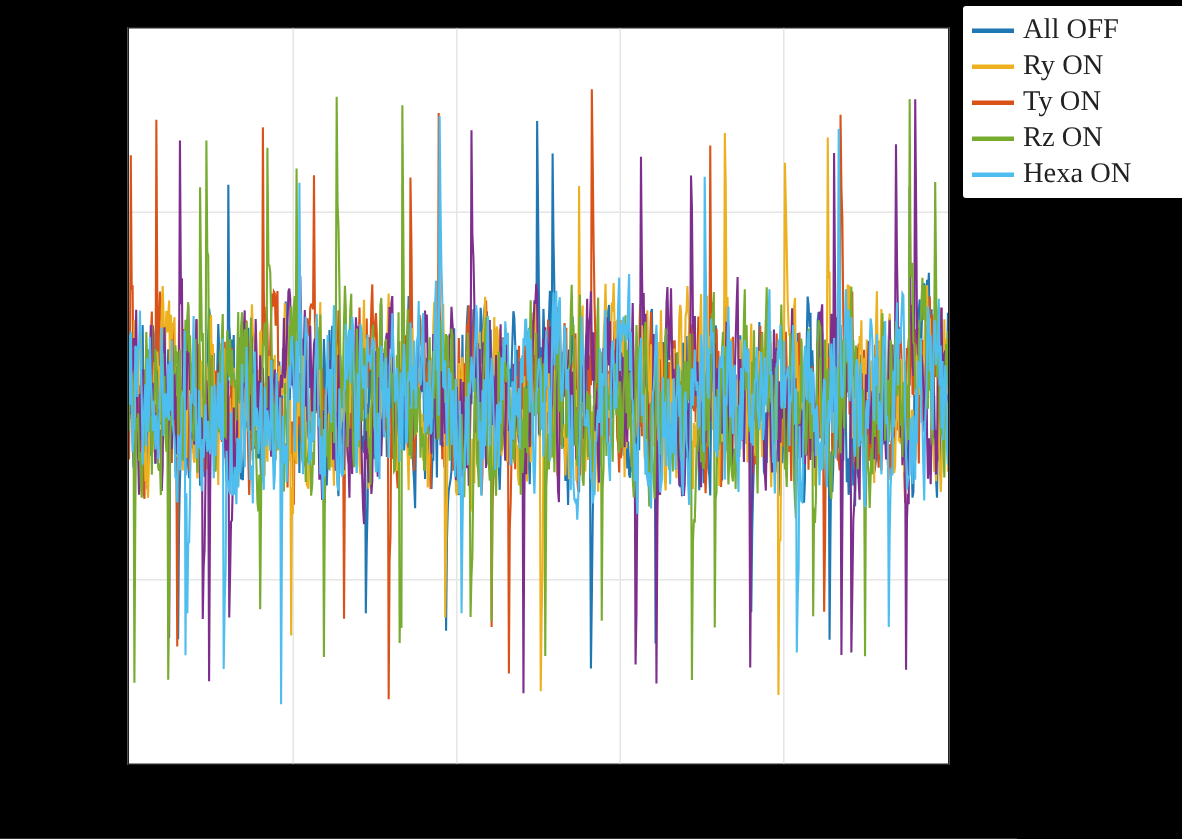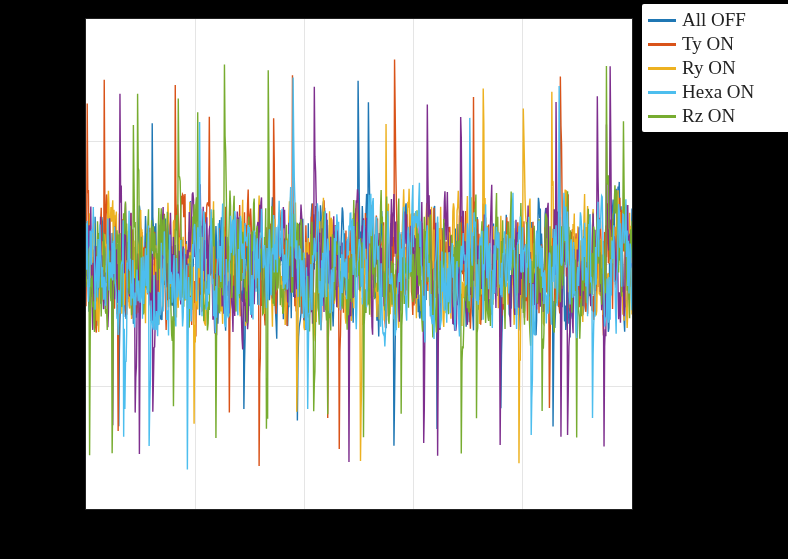--- a/index.html
+++ b/index.html
@@ -97,29 +97,29 @@
         <path d="M0.0 203.8 L0.6 250.3 L1.2 201.7 L1.8 246.6 L2.4 282.2 L3.0 267.5 L3.6 266.7 L4.2 211.3 L4.8 212.7 L5.5 245.2 L6.1 211.0 L6.7 211.7 L7.3 187.6 L7.9 224.6 L8.5 245.6 L9.1 290.3 L9.7 265.1 L10.3 248.1 L10.9 236.8 L11.5 277.9 L12.1 219.5 L12.7 268.3 L13.3 255.6 L13.9 205.2 L14.5 231.3 L15.2 247.5 L15.8 267.9 L16.4 247.7 L17.0 263.7 L17.6 280.2 L18.2 257.4 L18.8 269.1 L19.4 286.3 L20.0 262.6 L20.6 245.8 L21.2 235.5 L21.8 199.2 L22.4 235.2 L23.0 271.1 L23.6 244.9 L24.2 242.8 L24.9 259.0 L25.5 255.4 L26.1 223.5 L26.7 260.9 L27.3 221.4 L27.9 254.4 L28.5 207.5 L29.1 261.8 L29.7 268.6 L30.3 272.8 L30.9 299.3 L31.5 297.3 L32.1 315.4 L32.7 270.4 L33.3 272.7 L33.9 293.9 L34.6 272.5 L35.2 245.6 L35.8 242.8 L36.4 243.1 L37.0 200.9 L37.6 417.0 L38.2 309.2 L38.8 389.2 L39.4 342.4 L40.0 341.9 L40.6 313.4 L41.2 243.1 L41.8 249.7 L42.4 223.9 L43.0 191.4 L43.6 251.2 L44.3 239.3 L44.9 286.0 L45.5 264.0 L46.1 279.1 L46.7 240.6 L47.3 257.9 L47.9 297.8 L48.5 307.9 L49.1 273.1 L49.7 285.6 L50.3 265.1 L50.9 250.0 L51.5 270.2 L52.1 281.7 L52.7 261.1 L53.3 278.0 L54.0 283.2 L54.6 276.3 L55.2 238.0 L55.8 272.2 L56.4 299.3 L57.0 237.0 L57.6 284.5 L58.2 268.6 L58.8 244.8 L59.4 228.9 L60.0 266.4 L60.6 235.9 L61.2 273.8 L61.8 228.2 L62.4 206.2 L63.0 426.2 L63.7 380.4 L64.3 359.5 L64.9 281.0 L65.5 300.4 L66.1 302.1 L66.7 307.8 L67.3 310.1 L67.9 255.5 L68.5 292.5 L69.1 309.9 L69.7 309.7 L70.3 291.6 L70.9 303.6 L71.5 316.6 L72.1 272.3 L72.7 305.4 L73.4 272.8 L74.0 295.7 L74.6 276.6 L75.2 223.3 L75.8 255.4 L76.4 267.2 L77.0 291.9 L77.6 252.4 L78.2 212.0 L78.8 247.3 L79.4 262.0 L80.0 273.6 L80.6 300.5 L81.2 290.8 L81.8 294.4 L82.4 316.0 L83.1 242.5 L83.7 215.0 L84.3 264.6 L84.9 252.4 L85.5 256.1 L86.1 283.1 L86.7 277.6 L87.3 249.9 L87.9 235.6 L88.5 283.1 L89.1 298.1 L89.7 307.0 L90.3 238.5 L90.9 254.1 L91.5 278.0 L92.1 254.0 L92.8 262.2 L93.4 274.8 L94.0 281.0 L94.6 220.7 L95.2 236.8 L95.8 283.5 L96.4 306.9 L97.0 297.4 L97.6 273.4 L98.2 229.1 L98.8 258.6 L99.4 279.7 L100.0 271.9 L100.6 245.4 L101.2 449.6 L101.8 333.9 L102.5 257.6 L103.1 283.7 L103.7 289.4 L104.3 277.4 L104.9 301.9 L105.5 282.9 L106.1 231.5 L106.7 224.6 L107.3 239.4 L107.9 208.4 L108.5 204.6 L109.1 220.6 L109.7 236.9 L110.3 281.7 L110.9 247.6 L111.5 208.0 L112.2 247.8 L112.8 248.1 L113.4 102.7 L114.0 201.0 L114.6 189.5 L115.2 258.2 L115.8 296.6 L116.4 246.1 L117.0 219.1 L117.6 191.9 L118.2 202.3 L118.8 204.2 L119.4 253.1 L120.0 290.5 L120.6 269.2 L121.2 287.2 L121.9 254.9 L122.5 274.7 L123.1 272.7 L123.7 235.0 L124.3 215.6 L124.9 189.8 L125.5 215.9 L126.1 264.7 L126.7 259.2 L127.3 296.7 L127.9 271.0 L128.5 297.1 L129.1 313.4 L129.7 266.6 L130.3 298.1 L130.9 248.7 L131.6 235.1 L132.2 203.9 L132.8 235.8 L133.4 256.0 L134.0 226.6 L134.6 262.5 L135.2 232.6 L135.8 207.7 L136.4 184.2 L137.0 236.1 L137.6 261.6 L138.2 292.4 L138.8 304.7 L139.4 307.6 L140.0 239.5 L140.6 258.6 L141.3 295.7 L141.9 297.5 L142.5 296.5 L143.1 242.2 L143.7 239.4 L144.3 196.5 L144.9 233.6 L145.5 227.9 L146.1 202.9 L146.7 200.2 L147.3 236.0 L147.9 208.6 L148.5 191.8 L149.1 198.4 L149.7 230.1 L150.3 250.0 L151.0 288.3 L151.6 295.8 L152.2 229.6 L152.8 274.4 L153.4 224.9 L154.0 196.6 L154.6 200.3 L155.2 231.6 L155.8 239.6 L156.4 224.2 L157.0 230.0 L157.6 259.4 L158.2 221.5 L158.8 203.7 L159.4 221.9 L160.0 217.3 L160.7 226.9 L161.3 214.6 L161.9 205.6 L162.5 213.3 L163.1 207.7 L163.7 267.6 L164.3 294.6 L164.9 294.5 L165.5 255.6 L166.1 272.5 L166.7 300.0 L167.3 231.9 L167.9 211.1 L168.5 215.0 L169.1 251.2 L169.7 272.2 L170.4 226.3 L171.0 218.9 L171.6 258.8 L172.2 239.4 L172.8 285.8 L173.4 224.9 L174.0 217.3 L174.6 217.6 L175.2 189.5 L175.8 206.0 L176.4 227.0 L177.0 248.7 L177.6 244.9 L178.2 225.7 L178.8 239.1 L179.4 256.6 L180.1 288.4 L180.7 228.7 L181.3 255.4 L181.9 280.2 L182.5 222.9 L183.1 209.9 L183.7 231.4 L184.3 274.0 L184.9 275.8 L185.5 234.9 L186.1 228.3 L186.7 234.9 L187.3 195.7 L187.9 253.1 L188.5 224.8 L189.1 240.3 L189.7 207.7 L190.4 235.6 L191.0 253.0 L191.6 208.0 L192.2 204.6 L192.8 181.4 L193.4 235.0 L194.0 237.4 L194.6 233.0 L195.2 194.4 L195.8 189.4 L196.4 234.7 L197.0 269.1 L197.6 267.9 L198.2 235.2 L198.8 264.9 L199.4 260.9 L200.1 220.8 L200.7 270.0 L201.3 268.1 L201.9 241.6 L202.5 234.8 L203.1 214.4 L203.7 185.3 L204.3 167.8 L204.9 227.2 L205.5 224.1 L206.1 257.5 L206.7 58.3 L207.3 117.2 L207.9 158.9 L208.5 181.3 L209.1 238.1 L209.8 239.1 L210.4 220.9 L211.0 252.9 L211.6 277.6 L212.2 250.6 L212.8 226.0 L213.4 239.8 L214.0 229.1 L214.6 277.1 L215.2 244.5 L215.8 240.7 L216.4 276.4 L217.0 298.4 L217.6 233.1 L218.2 281.4 L218.8 291.0 L219.5 309.6 L220.1 247.8 L220.7 286.3 L221.3 389.2 L221.9 333.8 L222.5 294.0 L223.1 294.0 L223.7 276.7 L224.3 244.7 L224.9 260.7 L225.5 290.6 L226.1 235.9 L226.7 243.4 L227.3 234.5 L227.9 218.3 L228.5 229.4 L229.2 241.7 L229.8 220.9 L230.4 206.2 L231.0 184.0 L231.6 191.3 L232.2 235.4 L232.8 273.4 L233.4 261.6 L234.0 299.8 L234.6 311.0 L235.2 240.7 L235.8 286.4 L236.4 233.4 L237.0 278.0 L237.6 262.5 L238.2 212.8 L238.9 191.4 L239.5 255.7 L240.1 277.6 L240.7 234.5 L241.3 219.2 L241.9 226.8 L242.5 253.9 L243.1 274.2 L243.7 293.8 L244.3 273.7 L244.9 250.1 L245.5 256.0 L246.1 292.1 L246.7 248.5 L247.3 262.6 L247.9 218.7 L248.6 247.4 L249.2 206.5 L249.8 221.9 L250.4 194.9 L251.0 204.1 L251.6 210.3 L252.2 202.5 L252.8 258.2 L253.4 265.0 L254.0 290.7 L254.6 263.2 L255.2 234.8 L255.8 273.6 L256.4 258.7 L257.0 210.7 L257.6 257.3 L258.3 242.9 L258.9 258.8 L259.5 239.2 L260.1 279.7 L260.7 219.3 L261.3 229.8 L261.9 235.9 L262.5 206.1 L263.1 211.4 L263.7 194.0 L264.3 193.8 L264.9 217.1 L265.5 234.5 L266.1 199.7 L266.7 255.6 L267.3 206.6 L268.0 240.7 L268.6 252.4 L269.2 294.7 L269.8 309.6 L270.4 284.6 L271.0 243.0 L271.6 240.2 L272.2 227.7 L272.8 219.6 L273.4 224.2 L274.0 228.4 L274.6 267.2 L275.2 248.7 L275.8 284.9 L276.4 263.1 L277.0 218.0 L277.7 200.7 L278.3 237.5 L278.9 239.7 L279.5 240.6 L280.1 287.7 L280.7 263.8 L281.3 225.9 L281.9 190.9 L282.5 175.5 L283.1 224.2 L283.7 197.2 L284.3 174.5 L284.9 216.7 L285.5 206.9 L286.1 183.3 L286.7 178.8 L287.4 239.8 L288.0 248.1 L288.6 241.4 L289.2 215.7 L289.8 197.5 L290.4 201.8 L291.0 240.4 L291.6 227.8 L292.2 227.2 L292.8 263.0 L293.4 287.6 L294.0 307.2 L294.6 243.7 L295.2 268.6 L295.8 303.6 L296.4 313.4 L297.1 315.0 L297.7 312.8 L298.3 326.9 L298.9 313.4 L299.5 295.5 L300.1 267.4 L300.7 220.4 L301.3 191.6 L301.9 209.2 L302.5 227.5 L303.1 264.5 L303.7 259.9 L304.3 264.9 L304.9 253.5 L305.5 257.6 L306.1 268.6 L306.8 275.0 L307.4 297.8 L308.0 296.8 L308.6 316.1 L309.2 309.0 L309.8 309.4 L310.4 275.2 L311.0 274.3 L311.6 259.1 L312.2 253.5 L312.8 262.5 L313.4 212.9 L314.0 238.6 L314.6 271.5 L315.2 229.2 L315.8 237.8 L316.5 201.2 L317.1 187.4 L317.7 249.2 L318.3 275.2 L318.9 276.3 L319.5 291.6 L320.1 301.1 L320.7 240.7 L321.3 211.9 L321.9 207.5 L322.5 223.0 L323.1 253.5 L323.7 235.2 L324.3 252.6 L324.9 212.7 L325.5 184.8 L326.2 165.8 L326.8 227.9 L327.4 196.6 L328.0 207.9 L328.6 195.3 L329.2 191.8 L329.8 203.9 L330.4 196.9 L331.0 207.2 L331.6 206.3 L332.2 180.6 L332.8 163.4 L333.4 227.8 L334.0 202.0 L334.6 245.1 L335.2 248.0 L335.9 269.1 L336.5 301.3 L337.1 276.2 L337.7 305.4 L338.3 323.0 L338.9 258.5 L339.5 224.5 L340.1 215.4 L340.7 205.8 L341.3 257.8 L341.9 250.0 L342.5 243.5 L343.1 268.6 L343.7 296.9 L344.3 274.5 L344.9 299.3 L345.6 304.7 L346.2 295.5 L346.8 306.2 L347.4 319.4 L348.0 282.9 L348.6 243.3 L349.2 239.3 L349.8 227.4 L350.4 207.8 L351.0 197.1 L351.6 221.1 L352.2 259.4 L352.8 278.5 L353.4 308.7 L354.0 304.6 L354.6 300.3 L355.3 232.1 L355.9 272.2 L356.5 248.3 L357.1 278.1 L357.7 291.3 L358.3 259.9 L358.9 233.1 L359.5 283.0 L360.1 303.2 L360.7 267.9 L361.3 248.6 L361.9 282.8 L362.5 232.7 L363.1 259.6 L363.7 293.8 L364.3 246.5 L364.9 239.3 L365.6 223.7 L366.2 258.3 L366.8 237.3 L367.4 280.7 L368.0 301.8 L368.6 310.8 L369.2 280.3 L369.8 245.7 L370.4 241.6 L371.0 275.4 L371.6 281.8 L372.2 304.9 L372.8 317.0 L373.4 281.5 L374.0 237.9 L374.6 226.3 L375.3 251.1 L375.9 229.8 L376.5 213.7 L377.1 233.0 L377.7 241.2 L378.3 235.0 L378.9 265.4 L379.5 264.6 L380.1 233.7 L380.7 203.8 L381.3 215.3 L381.9 272.6 L382.5 281.8 L383.1 98.7 L383.7 151.0 L384.3 199.8 L385.0 241.0 L385.6 246.3 L386.2 212.8 L386.8 216.6 L387.4 193.0 L388.0 207.7 L388.6 202.1 L389.2 229.0 L389.8 281.5 L390.4 244.9 L391.0 280.3 L391.6 285.3 L392.2 255.6 L392.8 225.4 L393.4 218.1 L394.0 226.0 L394.7 218.6 L395.3 211.3 L395.9 266.2 L396.5 300.1 L397.1 244.9 L397.7 250.7 L398.3 205.2 L398.9 185.0 L399.5 234.4 L400.1 258.7 L400.7 207.8 L401.3 256.7 L401.9 269.8 L402.5 226.7 L403.1 223.7 L403.7 250.7 L404.4 285.1 L405.0 290.5 L405.6 308.4 L406.2 250.4 L406.8 280.0 L407.4 225.9 L408.0 274.0 L408.6 245.4 L409.2 215.9 L409.8 207.5 L410.4 225.4 L411.0 228.7 L411.6 213.6 L412.2 214.4 L412.8 265.0 L413.4 258.2 L414.1 275.8 L414.7 243.3 L415.3 277.7 L415.9 245.0 L416.5 234.3 L417.1 234.3 L417.7 211.9 L418.3 251.0 L418.9 260.2 L419.5 267.2 L420.1 235.6 L420.7 215.3 L421.3 234.1 L421.9 274.0 L422.5 264.3 L423.1 218.8 L423.8 250.8 L424.4 243.2 L425.0 226.4 L425.6 190.4 L426.2 173.5 L426.8 230.5 L427.4 228.1 L428.0 255.7 L428.6 289.0 L429.2 287.4 L429.8 309.4 L430.4 266.9 L431.0 222.9 L431.6 224.2 L432.2 206.9 L432.8 220.0 L433.5 197.2 L434.1 251.6 L434.7 252.9 L435.3 239.3 L435.9 207.8 L436.5 252.7 L437.1 232.7 L437.7 230.9 L438.3 226.8 L438.9 224.7 L439.5 277.8 L440.1 245.5 L440.7 246.5 L441.3 224.3 L441.9 197.4 L442.5 219.7 L443.2 263.6 L443.8 239.4 L444.4 415.2 L445.0 377.7 L445.6 359.8 L446.2 264.4 L446.8 301.3 L447.4 314.5 L448.0 315.1 L448.6 288.7 L449.2 223.6 L449.8 211.2 L450.4 220.0 L451.0 247.4 L451.6 207.0 L452.2 201.3 L452.9 249.0 L453.5 239.4 L454.1 226.1 L454.7 256.9 L455.3 228.5 L455.9 268.5 L456.5 252.9 L457.1 284.5 L457.7 250.8 L458.3 261.6 L458.9 276.4 L459.5 303.9 L460.1 277.6 L460.7 274.7 L461.3 294.2 L461.9 246.6 L462.6 233.1 L463.2 235.6 L463.8 284.5 L464.4 305.2 L465.0 266.8 L465.6 247.4 L466.2 262.4 L466.8 224.8 L467.4 209.6 L468.0 269.1 L468.6 229.9 L469.2 205.9 L469.8 245.1 L470.4 286.2 L471.0 262.9 L471.6 224.3 L472.3 66.8 L472.9 144.3 L473.5 216.7 L474.1 243.7 L474.7 246.1 L475.3 242.9 L475.9 217.9 L476.5 194.6 L477.1 173.5 L477.7 200.2 L478.3 221.7 L478.9 187.2 L479.5 248.0 L480.1 231.6 L480.7 192.1 L481.3 239.9 L482.0 252.6 L482.6 278.1 L483.2 284.9 L483.8 224.3 L484.4 220.0 L485.0 232.7 L485.6 278.3 L486.2 276.8 L486.8 222.6 L487.4 274.2 L488.0 271.4 L488.6 293.9 L489.2 311.7 L489.8 318.6 L490.4 255.6 L491.0 247.4 L491.7 266.4 L492.3 249.5 L492.9 212.0 L493.5 193.0 L494.1 197.1 L494.7 207.6 L495.3 248.7 L495.9 261.1 L496.5 218.8 L497.1 237.5 L497.7 203.5 L498.3 220.5 L498.9 267.1 L499.5 248.1 L500.1 258.3 L500.7 296.8 L501.4 239.5 L502.0 204.6 L502.6 207.3 L503.2 194.6 L503.8 262.9 L504.4 257.4 L505.0 267.2 L505.6 398.2 L506.2 335.3 L506.8 305.2 L507.4 292.2 L508.0 297.4 L508.6 227.6 L509.2 265.3 L509.8 219.1 L510.4 210.2 L511.1 182.4 L511.7 237.4 L512.3 199.9 L512.9 209.7 L513.5 207.9 L514.1 189.6 L514.7 176.4 L515.3 177.5 L515.9 213.3 L516.5 258.6 L517.1 283.6 L517.7 306.8 L518.3 301.5 L518.9 299.2 L519.5 297.0 L520.1 259.1 L520.8 281.1 L521.4 303.2 L522.0 257.6 L522.6 267.0 L523.2 300.3 L523.8 239.9 L524.4 276.0 L525.0 221.2 L525.6 239.5 L526.2 236.6 L526.8 206.0 L527.4 262.4 L528.0 261.1 L528.6 291.4 L529.2 314.1 L529.8 262.6 L530.5 245.6 L531.1 212.4 L531.7 184.7 L532.3 191.3 L532.9 228.3 L533.5 204.0 L534.1 252.0 L534.7 267.3 L535.3 216.2 L535.9 194.8 L536.5 195.2 L537.1 224.0 L537.7 215.9 L538.3 211.0 L538.9 179.9 L539.5 237.6 L540.2 211.0 L540.8 266.4 L541.4 221.3 L542.0 274.0 L542.6 246.7 L543.2 224.1 L543.8 231.2 L544.4 279.3 L545.0 290.6 " fill="none" stroke="#4dbeee" stroke-width="1.4"></path>
       </svg>
   </div>
 
   <div class="legend" id="legend">
     <div class="legend-row">
       <span class="swatch" style="color:#1f77b4"></span>
       <span class="legend-label">All OFF</span>
     </div>
     <div class="legend-row">
+      <span class="swatch" style="color:#edb120"></span>
+      <span class="legend-label">Ry ON</span>
+    </div>
+    <div class="legend-row">
       <span class="swatch" style="color:#d95319"></span>
       <span class="legend-label">Ty ON</span>
     </div>
     <div class="legend-row">
-      <span class="swatch" style="color:#edb120"></span>
-      <span class="legend-label">Ry ON</span>
+      <span class="swatch" style="color:#77ac30"></span>
+      <span class="legend-label">Rz ON</span>
     </div>
     <div class="legend-row">
       <span class="swatch" style="color:#4dbeee"></span>
       <span class="legend-label">Hexa ON</span>
     </div>
-    <div class="legend-row">
-      <span class="swatch" style="color:#77ac30"></span>
-      <span class="legend-label">Rz ON</span>
-    </div>
   </div>
 </div>
 
 </body></html>

